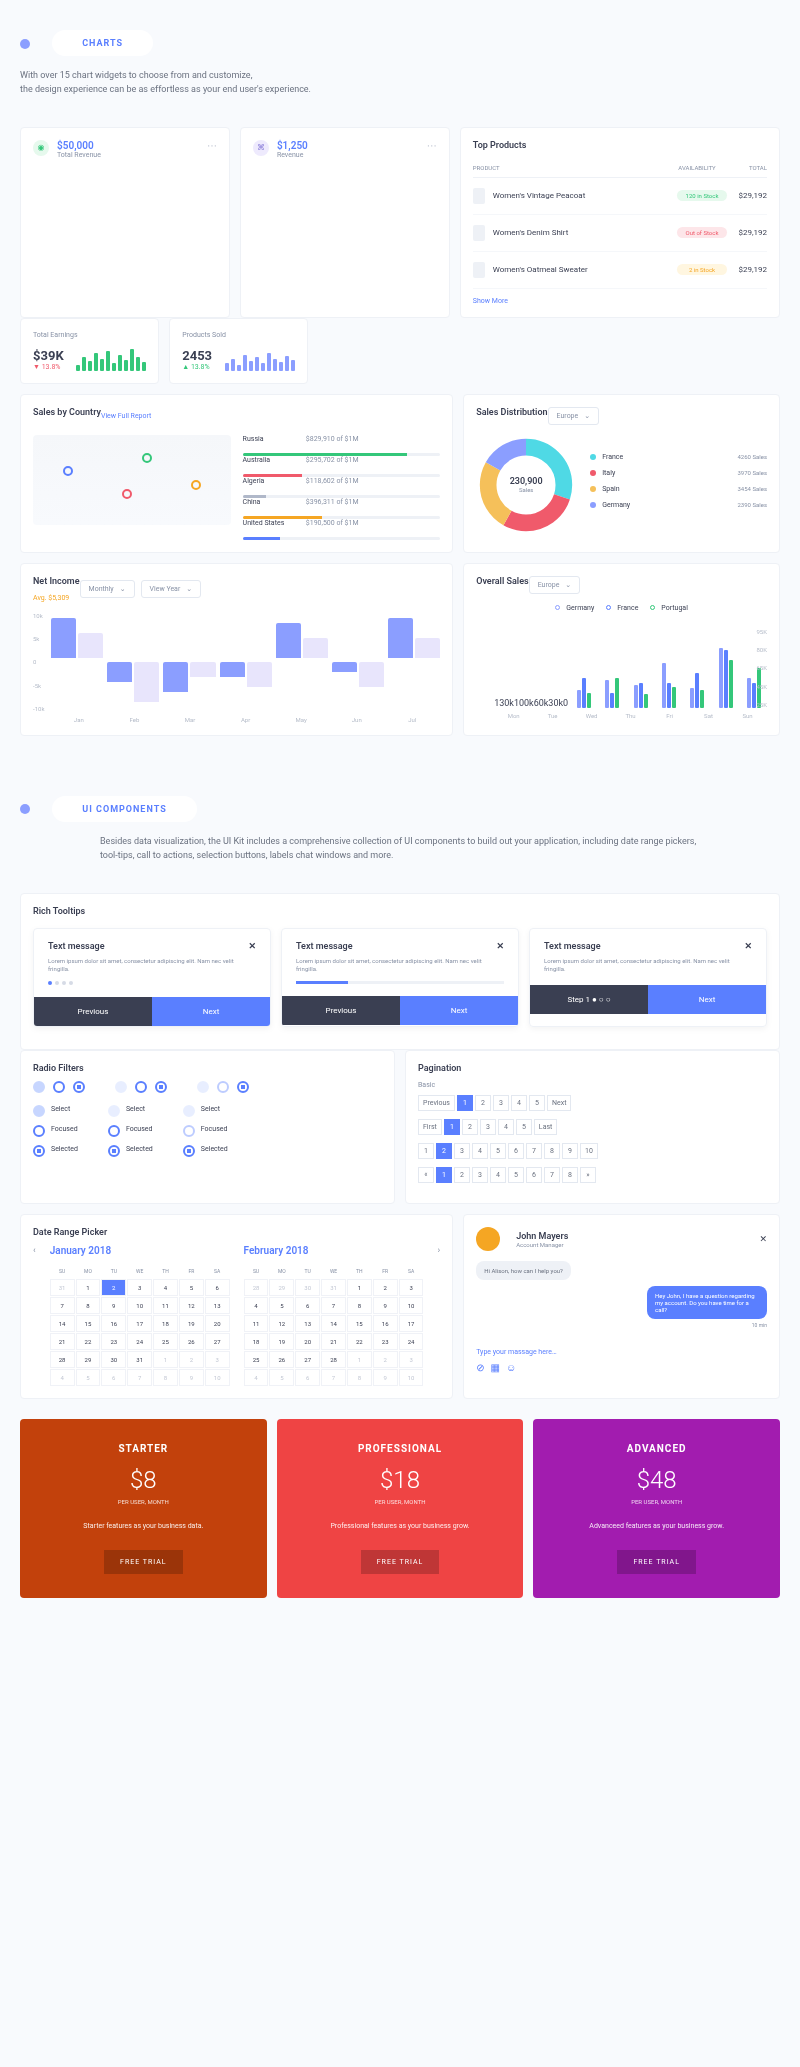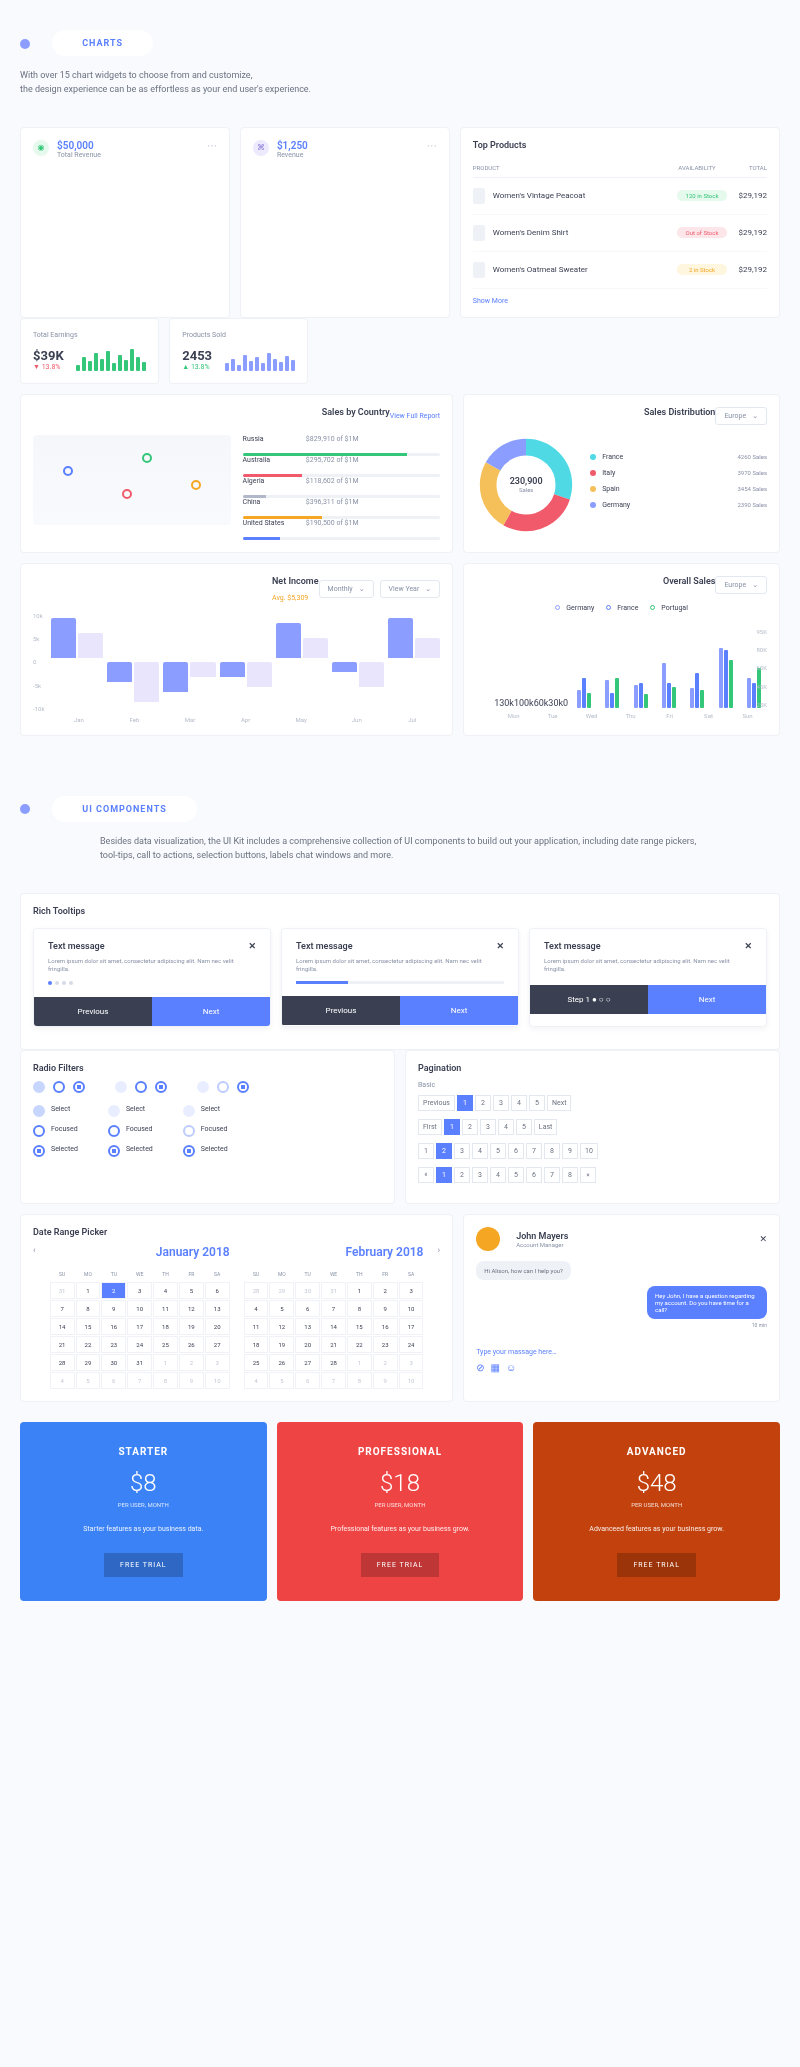--- a/index.html
+++ b/index.html
@@ -45,21 +45,21 @@
 .prog{flex:1;height:3px;background:#eef1f6;border-radius:2px;overflow:hidden}
 .prog-fill{height:100%}
 .donut-wrap{display:flex;gap:14px;align-items:center}
 .donut{width:100px;height:100px;position:relative}
 .donut svg{transform:rotate(-90deg)}
 .donut-center{position:absolute;inset:0;display:flex;flex-direction:column;align-items:center;justify-content:center}
 .legend-item{display:flex;align-items:center;gap:6px;font-size:7px;margin-bottom:8px}
 .legend-item .ld{width:6px;height:6px;border-radius:50%}
 .legend-item .lv{margin-left:auto;color:#8892a6;font-size:6px}
 .select{border:1px solid #e3e8f0;border-radius:3px;padding:4px 8px;font-size:7px;color:#8892a6;background:#fff;min-width:50px;display:inline-flex;align-items:center;justify-content:space-between;gap:6px}
-.card-hd{display:flex;justify-content:flex-end;align-items:center;margin-bottom:10px}
+.card-hd{display:flex;justify-content:flex-start;align-items:center;margin-bottom:10px}
 .net-bars{display:flex;align-items:flex-end;height:100px;gap:4px;padding-left:18px;position:relative}
 .net-bars .yaxis{position:absolute;left:0;top:0;bottom:0;display:flex;flex-direction:column;justify-content:space-between;font-size:6px;color:#b5bcc9}
 .net-col{flex:1;display:flex;flex-direction:column;align-items:center;gap:4px}
 .net-bar{width:60%;background:#8b9eff;border-radius:2px 2px 0 0}
 .net-bar.shadow{background:#e8e5fc}
 .xlabel{font-size:6px;color:#b5bcc9}
 .ov-bars{display:flex;align-items:flex-end;height:80px;gap:3px;padding-left:18px;position:relative}
 .ov-col{flex:1;display:flex;align-items:flex-end;gap:1px;justify-content:center}
 .ov-col div{width:4px;border-radius:1px}
 .tooltip-card{flex:1;border:1px solid #eef1f6;border-radius:4px;overflow:hidden;box-shadow:0 2px 6px rgba(0,0,0,0.05)}
@@ -77,36 +77,36 @@
 .radio-set{display:flex;gap:8px}
 .radio{width:12px;height:12px;border-radius:50%;border:2px solid}
 .rr-filled{background:#c7d6ff;border-color:#c7d6ff}
 .rr-outline{border-color:#5a7fff}
 .rr-dot{border-color:#5a7fff;background:radial-gradient(circle,#5a7fff 40%,transparent 45%)}
 .radio-label-row{display:flex;align-items:flex-start;gap:6px;font-size:7px;margin-bottom:8px}
 .pag{display:flex;gap:2px;margin-bottom:8px;font-size:7px}
 .pag div{min-width:16px;height:16px;border:1px solid #e3e8f0;display:flex;align-items:center;justify-content:center;color:#6b7280;padding:0 4px}
 .pag div.on{background:#5a7fff;color:#fff;border-color:#5a7fff}
 .cal{flex:1}
-.cal-title{text-align:right;color:#5a7fff;font-size:12px;font-weight:600;margin-bottom:8px}
+.cal-title{text-align:left;color:#5a7fff;font-size:10px;font-weight:600;margin-bottom:8px}
 .cal-grid{display:grid;grid-template-columns:repeat(7,1fr);gap:1px;font-size:6px;text-align:center}
 .cal-grid div{padding:4px 0;border:1px solid #f0f2f7}
 .cal-grid .dh{color:#8892a6;border:none;font-size:5px}
 .cal-grid .muted{color:#c3c8d4}
 .cal-grid .sel{background:#5a7fff;color:#fff}
 .chat-card{flex:1;position:relative}
 .chat-hd{display:flex;align-items:center;gap:16px}
 .avatar{width:24px;height:24px;border-radius:50%;background:#f5a623}
 .bubble-l{background:#eef1f6;padding:6px 8px;border-radius:8px;font-size:6px;display:inline-block;margin-top:10px;color:#6b7280}
 .bubble-r{background:#5a7fff;color:#fff;padding:6px 8px;border-radius:8px;font-size:6px;margin-top:6px;margin-left:auto;width:120px}
 .price-row{display:flex;gap:10px;margin-top:20px;padding:0 20px 30px}
 .price-card{flex:1;padding:24px 14px;text-align:center;color:#fff;border-radius:4px}
-.pc-red{background:#3b82f6}
+.pc-red{background:#c2410c}
 .pc-blue{background:#ef4444}
-.pc-dark{background:#c2410c}
+.pc-dark{background:#a21caf}
 .price-title{font-size:10px;font-weight:700;letter-spacing:1px}
 .price-big{font-size:24px;font-weight:300;margin-top:12px}
 .price-sub{font-size:6px;opacity:0.8;margin-top:4px}
 .price-desc{font-size:7px;opacity:0.9;margin-top:16px;line-height:1.5}
 .price-btn{display:inline-block;margin-top:18px;padding:8px 16px;background:rgba(0,0,0,0.2);font-size:7px;letter-spacing:1px}
 </style>
 </head>
 <body>
 
 <div class="section-header">

